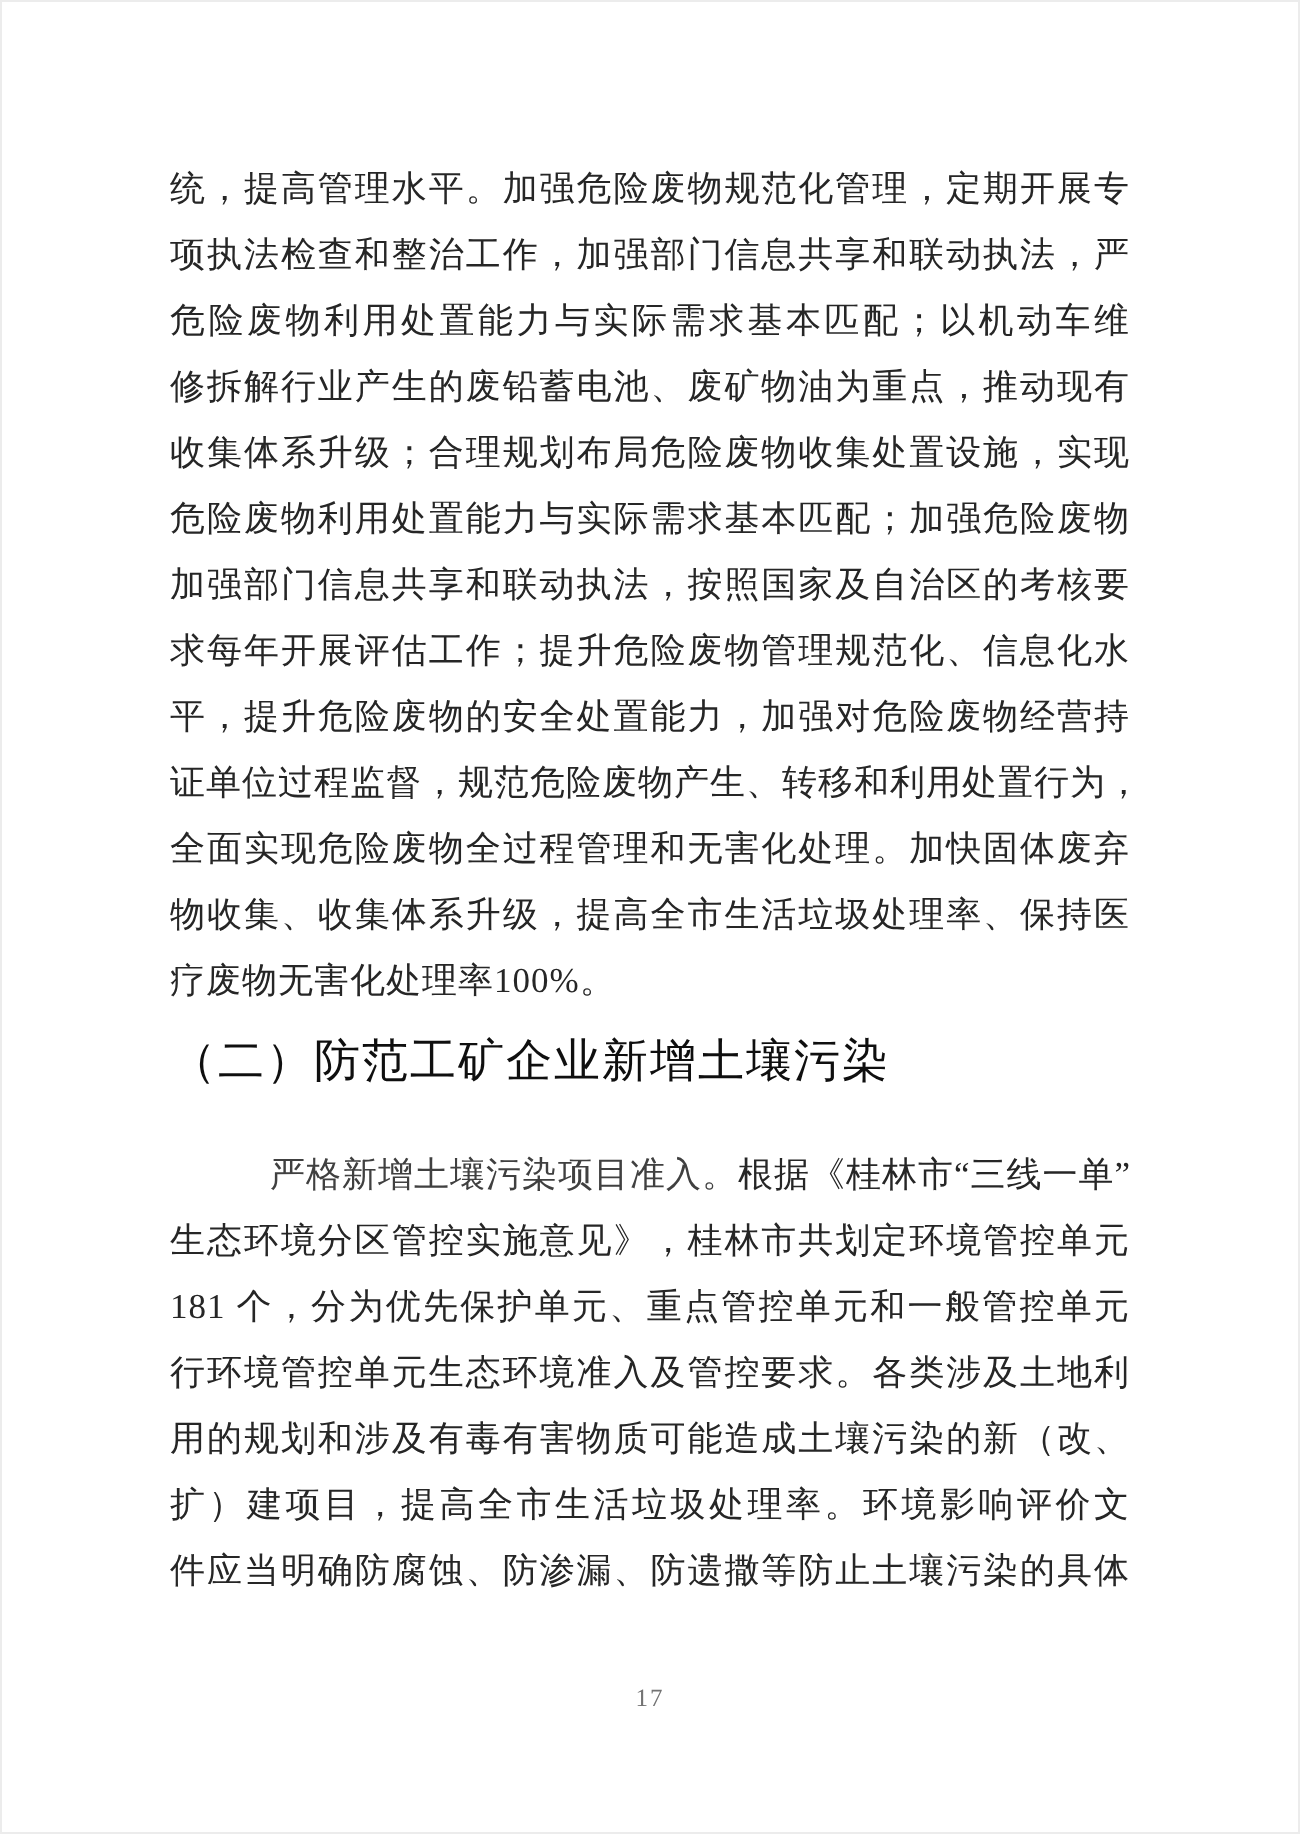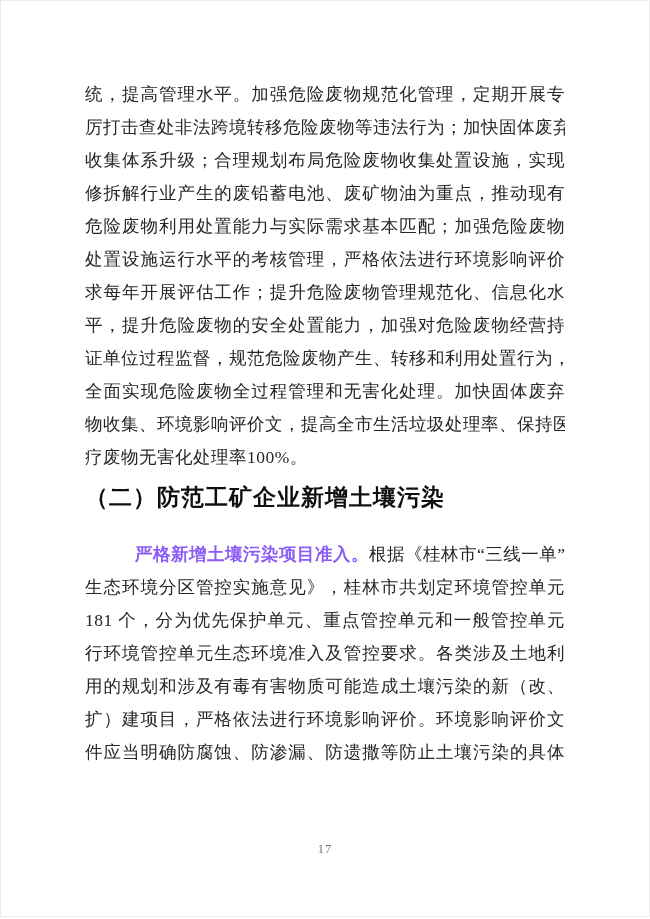--- a/index.html
+++ b/index.html
@@ -34,76 +34,77 @@
     overflow: hidden;
     white-space: nowrap;
   }
   .bodyline.lastline {
     text-align: center;
     text-align-last: left;
   }
   .section-heading {
     margin: 7px 0 0 0;
     font-family: "Liberation Sans", "DejaVu Sans", sans-serif;
-    font-weight: 700;
+    font-weight: 400;
     font-size: 23px;
     line-height: 32px;
     letter-spacing: 1px;
     color: #0f0f0f;
   }
   .para2 {
     margin-top: 25px;
   }
   .indent-first {
     text-indent: 50px;
   }
   .lead-bold {
-    font-weight: 700;
-    color: #8b5cf6;
+    font-weight: 400;
+    color: #404040;
   }
   .page-number {
     position: absolute;
     left: 0;
     top: 842px;
     width: 100%;
     text-align: center;
     font-size: 12.5px;
     color: #737373;
     letter-spacing: 1px;
   }
 </style>
 </head>
 <body>
 
 <div class="page">
   <div class="content">
 
     <div class="para1">
       <div class="bodyline">统，提高管理水平。加强危险废物规范化管理，定期开展专</div>
-      <div class="bodyline">厉打击查处非法跨境转移危险废物等违法行为；加快固体废弃</div>
+      <div class="bodyline">项执法检查和整治工作，加强部门信息共享和联动执法，严</div>
+      <div class="bodyline">危险废物利用处置能力与实际需求基本匹配；以机动车维</div>
+      <div class="bodyline">修拆解行业产生的废铅蓄电池、废矿物油为重点，推动现有</div>
       <div class="bodyline">收集体系升级；合理规划布局危险废物收集处置设施，实现</div>
-      <div class="bodyline">修拆解行业产生的废铅蓄电池、废矿物油为重点，推动现有</div>
       <div class="bodyline">危险废物利用处置能力与实际需求基本匹配；加强危险废物</div>
-      <div class="bodyline">处置设施运行水平的考核管理，严格依法进行环境影响评价</div>
+      <div class="bodyline">加强部门信息共享和联动执法，按照国家及自治区的考核要</div>
       <div class="bodyline">求每年开展评估工作；提升危险废物管理规范化、信息化水</div>
       <div class="bodyline">平，提升危险废物的安全处置能力，加强对危险废物经营持</div>
       <div class="bodyline">证单位过程监督，规范危险废物产生、转移和利用处置行为，</div>
       <div class="bodyline">全面实现危险废物全过程管理和无害化处理。加快固体废弃</div>
-      <div class="bodyline">物收集、环境影响评价文，提高全市生活垃圾处理率、保持医</div>
+      <div class="bodyline">物收集、收集体系升级，提高全市生活垃圾处理率、保持医</div>
       <div class="bodyline lastline">疗废物无害化处理率100%。</div>
     </div>
 
     <h3 class="section-heading">（二）防范工矿企业新增土壤污染</h3>
 
     <div class="para2">
       <div class="bodyline indent-first"><span class="lead-bold">严格新增土壤污染项目准入。</span><span>根据《桂林市“三线一单”</span></div>
       <div class="bodyline">生态环境分区管控实施意见》，桂林市共划定环境管控单元</div>
       <div class="bodyline">181 个，分为优先保护单元、重点管控单元和一般管控单元</div>
       <div class="bodyline">行环境管控单元生态环境准入及管控要求。各类涉及土地利</div>
       <div class="bodyline">用的规划和涉及有毒有害物质可能造成土壤污染的新（改、</div>
-      <div class="bodyline">扩）建项目，严格依法进行环境影响评价。环境影响评价文</div>
+      <div class="bodyline">扩）建项目，提高全市生活垃圾处理率。环境影响评价文</div>
       <div class="bodyline">件应当明确防腐蚀、防渗漏、防遗撒等防止土壤污染的具体</div>
     </div>
 
   </div>
 
   <div class="page-number">17</div>
 </div>
 
 </body></html>

